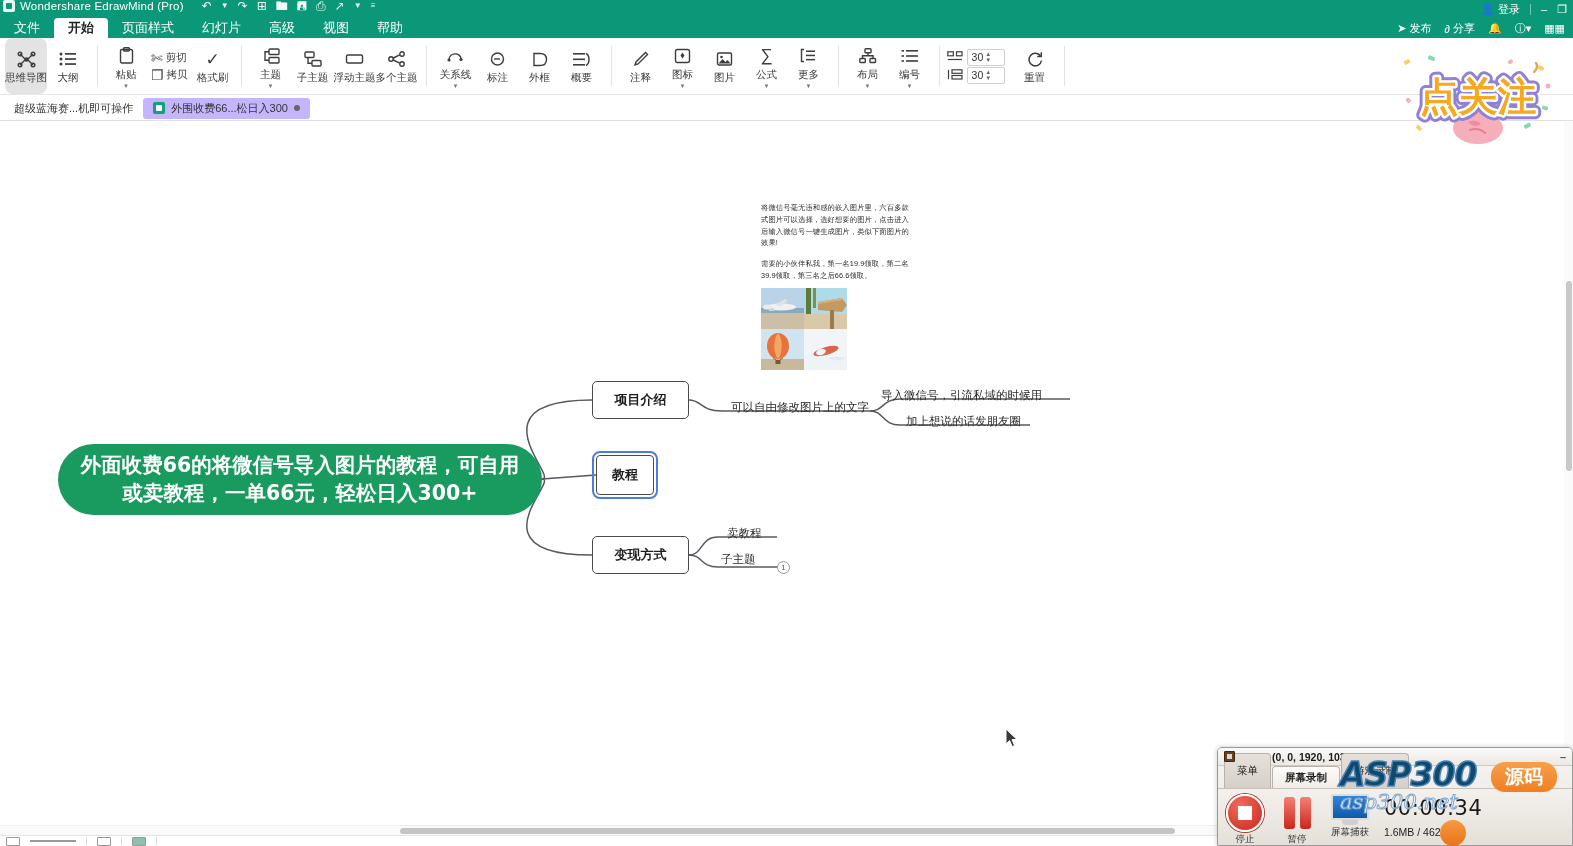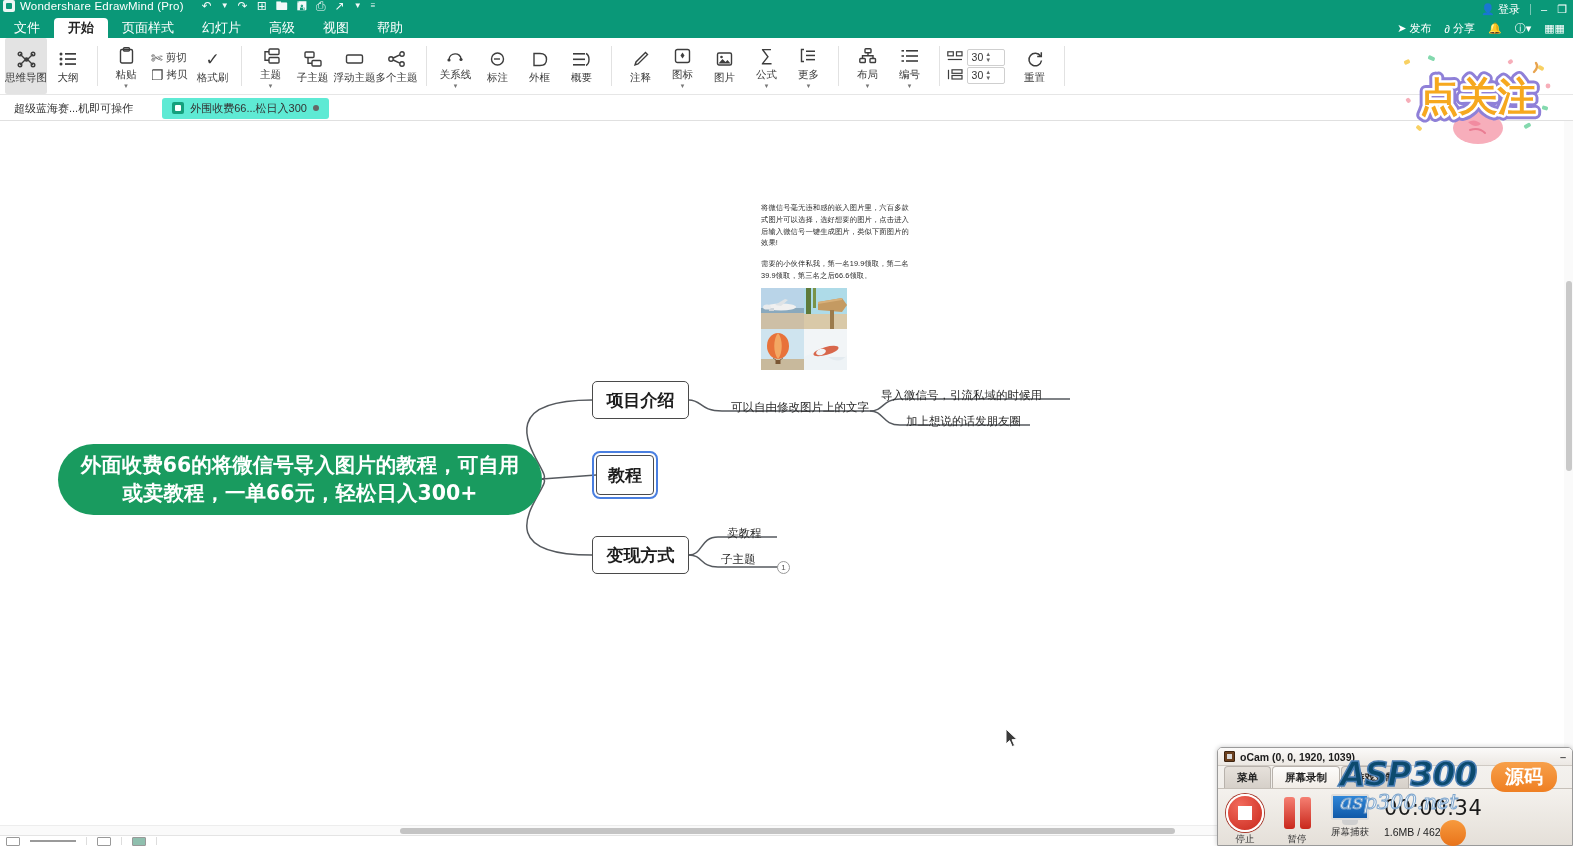--- a/index.html
+++ b/index.html
@@ -59,21 +59,21 @@
     background: #ffffff; border-bottom: 1px solid #e6e6e6;
     display: flex; align-items: stretch; padding-left: 0px;
   }
   .rgroup { display: flex; align-items: stretch; padding: 0 5px; }
   .rsep { width: 1px; background: #e2e2e2; margin: 8px 3px; flex: 0 0 1px; }
   .btn {
     width: 42px; display: flex; flex-direction: column; align-items: center;
     justify-content: center; gap: 2px; cursor: pointer; padding-top: 2px;
     position: relative;
   }
-  .btn.sel { background: #e3e3e3; border-radius: 2px; }
+  .btn.sel { background: #e3e3e3; border-radius: 8px; }
   .btn .gly { font-size: 17px; line-height: 17px; color: #3d3d3d; height: 20px; display: flex; align-items: center; }
   .btn .lbl { font-size: 10.5px; color: #3a3a3a; white-space: nowrap; }
   .btn .car { font-size: 6px; color: #777; line-height: 4px; height: 5px; }
   .btn svg { display: block; }
 
   
   .hgroup { display: flex; align-items: center; gap: 2px; padding: 0 4px; }
   .hcol { display: flex; flex-direction: column; gap: 1px; }
   .hitem { display: flex; align-items: center; gap: 3px; cursor: pointer; padding: 1px 2px; }
   .hitem .gly { font-size: 14px; color: #3d3d3d; line-height: 14px; }
@@ -87,27 +87,27 @@
     width: 38px; height: 17px; border: 1px solid #cfcfcf; border-radius: 2px;
     background: #fff; display: flex; align-items: center; padding-left: 4px;
     font-size: 10.5px; color: #333;
   }
   .spinarrows { display: flex; flex-direction: column; font-size: 6px; color: #666; line-height: 6px; margin-left: 2px; cursor: pointer; }
 
   
   .doctabs {
     position: absolute; top: 96px; left: 0; width: 1573px; height: 25px;
     background: #ffffff; display: flex; align-items: center;
-    border-bottom: 1px solid #e0e0e0; padding-left: 4px; gap: 19px;
+    border-bottom: 1px solid #e0e0e0; padding-left: 4px; gap: 0;
   }
   .dtab {
     display: flex; align-items: center; gap: 6px; height: 21px; padding: 0 10px;
     font-size: 11px; color: #333; cursor: pointer; border-radius: 3px; white-space: nowrap;
   }
-  .dtab.active { background: #5eead4; }
+  .dtab.active { background: #c4b5fd; }
   .dtab .dicon {
     width: 12px; height: 12px; border-radius: 2px; background: #15a07c; position: relative;
   }
   .dtab .dicon::after { content: ""; position: absolute; inset: 3px; background: #fff; border-radius: 1px; }
   .dtab .ddot { width: 6px; height: 6px; border-radius: 50%; background: #666; }
 
   
   .canvas {
     position: absolute; top: 121px; left: 0; width: 1573px; height: 704px;
     background: #ffffff; overflow: hidden;
@@ -119,21 +119,21 @@
     left: 58px; top: 323px; width: 484px; height: 71px;
     background: #199b5f; border-radius: 36px;
     display: flex; align-items: center; justify-content: center;
     color: #ffffff; font-weight: 700; font-size: 20.5px; line-height: 1.35;
     text-align: center; padding: 0 22px; cursor: pointer;
     font-family: "DejaVu Sans", "Liberation Sans", sans-serif;
   }
   .branch {
     background: #ffffff; border: 1.4px solid #4a4a4a; border-radius: 5px;
     display: flex; align-items: center; justify-content: center;
-    font-size: 17px; font-weight: 700; color: #1d1d1d; cursor: pointer;
+    font-size: 13px; font-weight: 700; color: #1d1d1d; cursor: pointer;
     font-family: "DejaVu Sans", "Liberation Sans", sans-serif;
   }
   .branch.selected { outline: 2.5px solid #4a7fe0; outline-offset: 2px; border-radius: 4px; }
   #b1 { left: 592px; top: 260px; width: 97px; height: 38px; }
   #b2 { left: 596px; top: 334px; width: 58px; height: 40px; }
   #b3 { left: 592px; top: 415px; width: 97px; height: 38px; }
 
   .leaf {
     position: absolute; font-size: 11.5px; color: #2a2a2a; white-space: nowrap;
     cursor: pointer; font-family: "DejaVu Sans", "Liberation Sans", sans-serif;
@@ -208,24 +208,24 @@
     border-bottom: 1px solid #cfcac4;
   }
   .ocam-ico {
     width: 11px; height: 11px; background: #6b3f1d; border: 1px solid #3d2410; border-radius: 1px;
     position: relative;
   }
   .ocam-ico::after { content:""; position:absolute; left:2px; top:2px; width:5px; height:5px; background:#d8d8d8; }
   .ocam-min { margin-left: auto; font-size: 11px; color: #555; cursor: pointer; }
   .ocam-tabs { display: flex; align-items: flex-end; height: 22px; padding-left: 6px; gap: 1px; }
   .ocam-tab {
-    padding: 0 12px; height: 22px; display: flex; align-items: center;
+    padding: 0 12px; height: 35px; display: flex; align-items: center;
     font-size: 10.5px; color: #1d1d1d; border: 1px solid #b8b2ac;
     border-bottom: none; border-radius: 4px 4px 0 0;
-    background: linear-gradient(#e6e1db, #d6d0c9); cursor: pointer; white-space: nowrap; font-weight: bold;
+    background: linear-gradient(#e6e1db, #d6d0c9); cursor: pointer; white-space: nowrap;
   }
   .ocam-tab.active { background: linear-gradient(#fdfcfb, #f1ece6); height: 22px; font-weight: 700; }
   .ocam-body { height: 59px; background: linear-gradient(#f4f1ed, #e4dfd8); border-top: 1px solid #c6c0b9; display: flex; align-items: flex-start; padding: 5px 8px; gap: 14px; position: relative; }
   .oc-btn { display: flex; flex-direction: column; align-items: center; gap: 1px; cursor: pointer; }
   .oc-lbl { font-size: 9.5px; color: #333; white-space: nowrap; }
   .oc-stop {
     width: 38px; height: 38px; border-radius: 50%;
     background: radial-gradient(circle at 35% 28%, #f26a5c, #c9281c);
     border: 2px solid #fff; box-shadow: 0 0 0 1px #a8392c;
     display: flex; align-items: center; justify-content: center;

